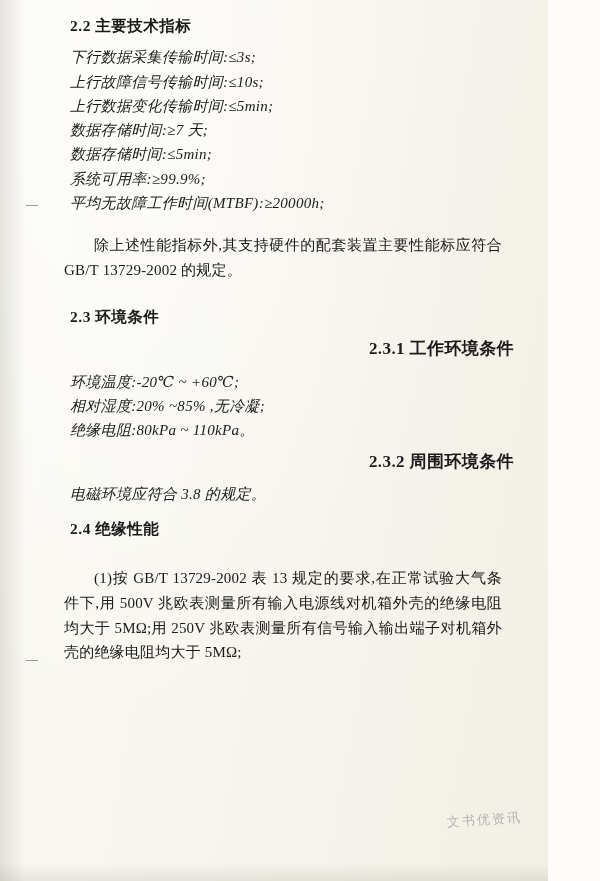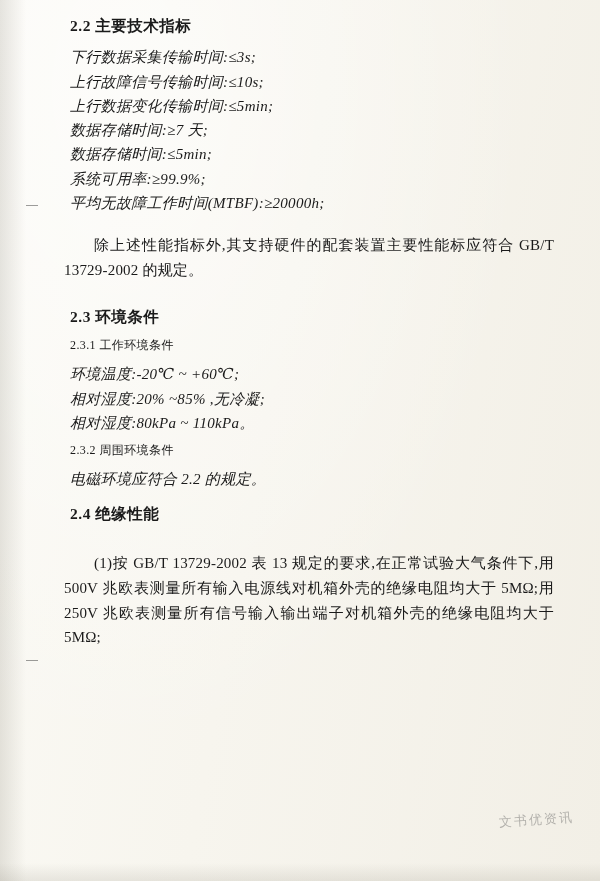--- a/index.html
+++ b/index.html
@@ -10,43 +10,44 @@
     width: 600px;
     height: 881px;
     background: #fdfcf8;
     font-family: "Liberation Serif", "DejaVu Serif", serif;
     color: #1a1a1a;
     overflow: hidden;
     position: relative;
   }
   .page {
     position: relative;
-    width: 600px;
+    width: 548px;
     height: 881px;
     box-sizing: border-box;
     padding: 14px 34px 10px 52px;
     background:
       radial-gradient(ellipse at 20% 10%, rgba(255,255,255,0.6), rgba(0,0,0,0) 60%),
       linear-gradient(100deg, #fbfaf5 0%, #f7f5ee 45%, #f2efe6 100%);
   }
   .heading {
     font-weight: bold;
     font-size: 15.5px;
     letter-spacing: 0.5px;
     margin: 0 0 2px 0;
     padding-left: 18px;
     line-height: 1.5;
   }
   .subheading {
-    font-weight: normal;
-    font-size: 12px;
+    font-weight: bold;
+    font-size: 17px;
     letter-spacing: 0.4px;
     margin: 0 0 2px 0;
     padding-left: 18px;
     line-height: 1.5;
+    text-align: right;
   }
   .item {
     font-size: 15px;
     line-height: 1.62;
     margin: 0;
     padding-left: 18px;
     letter-spacing: 0.3px;
     font-style: italic;
   }
   .para {
@@ -122,25 +123,25 @@
 
   <div class="gap-m"></div>
 
   <div class="block">
     <div class="heading">2.3 环境条件</div>
     <div class="gap-s"></div>
     <div class="subheading">2.3.1 工作环境条件</div>
     <div class="gap-s"></div>
     <div class="item">环境温度:-20℃ ~ +60℃;</div>
     <div class="item">相对湿度:20% ~85% ,无冷凝;</div>
-    <div class="item">相对湿度:80kPa ~ 110kPa。</div>
+    <div class="item">绝缘电阻:80kPa ~ 110kPa。</div>
     <div class="gap-s"></div>
     <div class="subheading">2.3.2 周围环境条件</div>
     <div class="gap-s"></div>
-    <div class="item">电磁环境应符合 2.2 的规定。</div>
+    <div class="item">电磁环境应符合 3.8 的规定。</div>
   </div>
 
   <div class="gap-m"></div>
 
   <div class="block">
     <div class="heading">2.4 绝缘性能</div>
     <div class="gap-s"></div>
     <div class="gap-s"></div>
     <div class="para indent">(1)按 GB/T 13729-2002 表 13 规定的要求,在正常试验大气条件下,用 500V 兆欧表测量所有输入电源线对机箱外壳的绝缘电阻均大于 5MΩ;用 250V 兆欧表测量所有信号输入输出端子对机箱外壳的绝缘电阻均大于 5MΩ;</div>
   </div>

